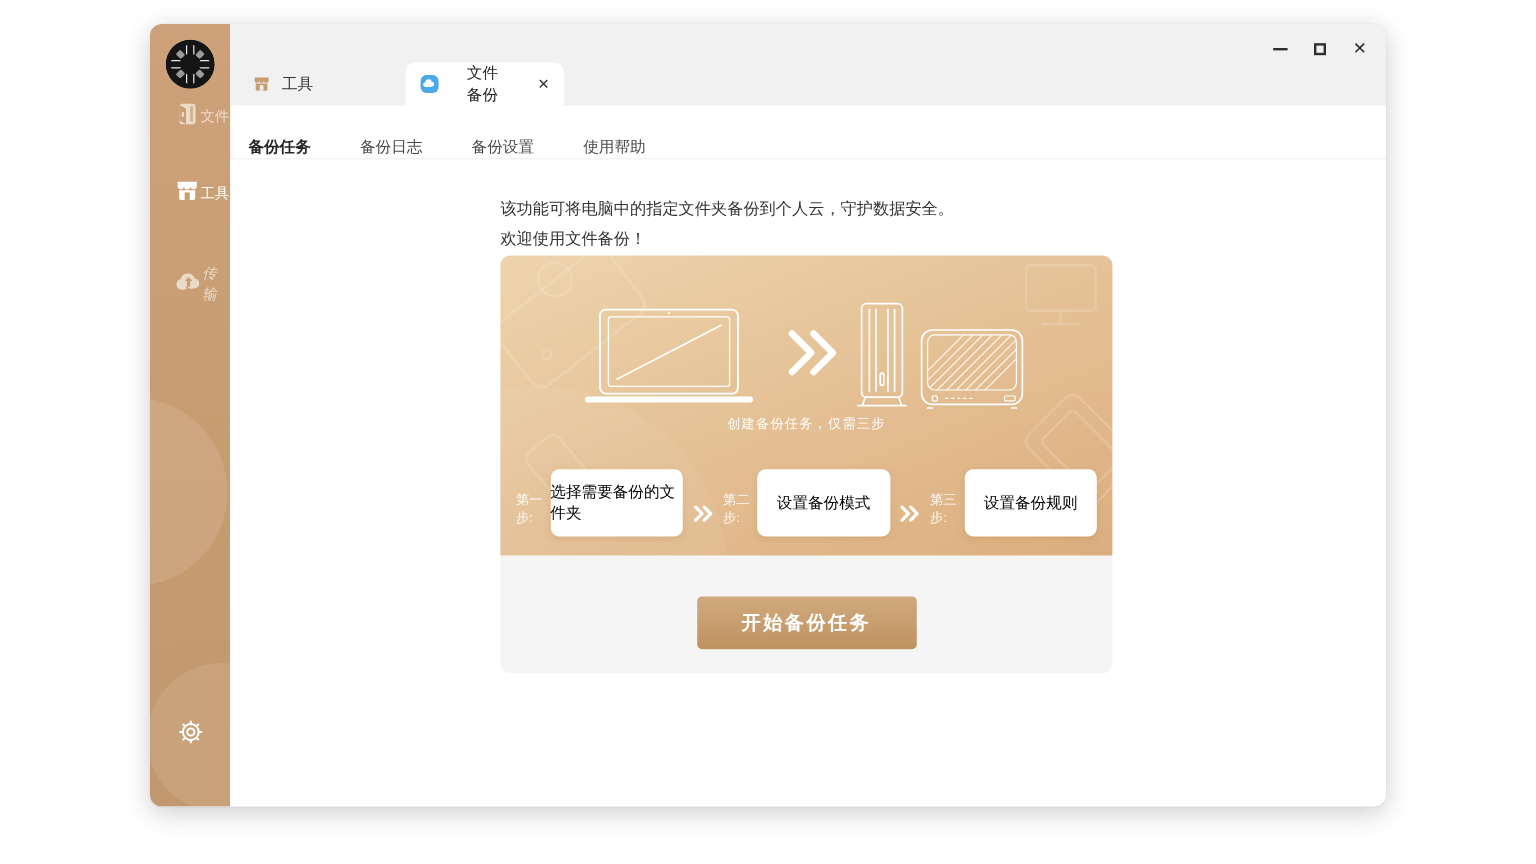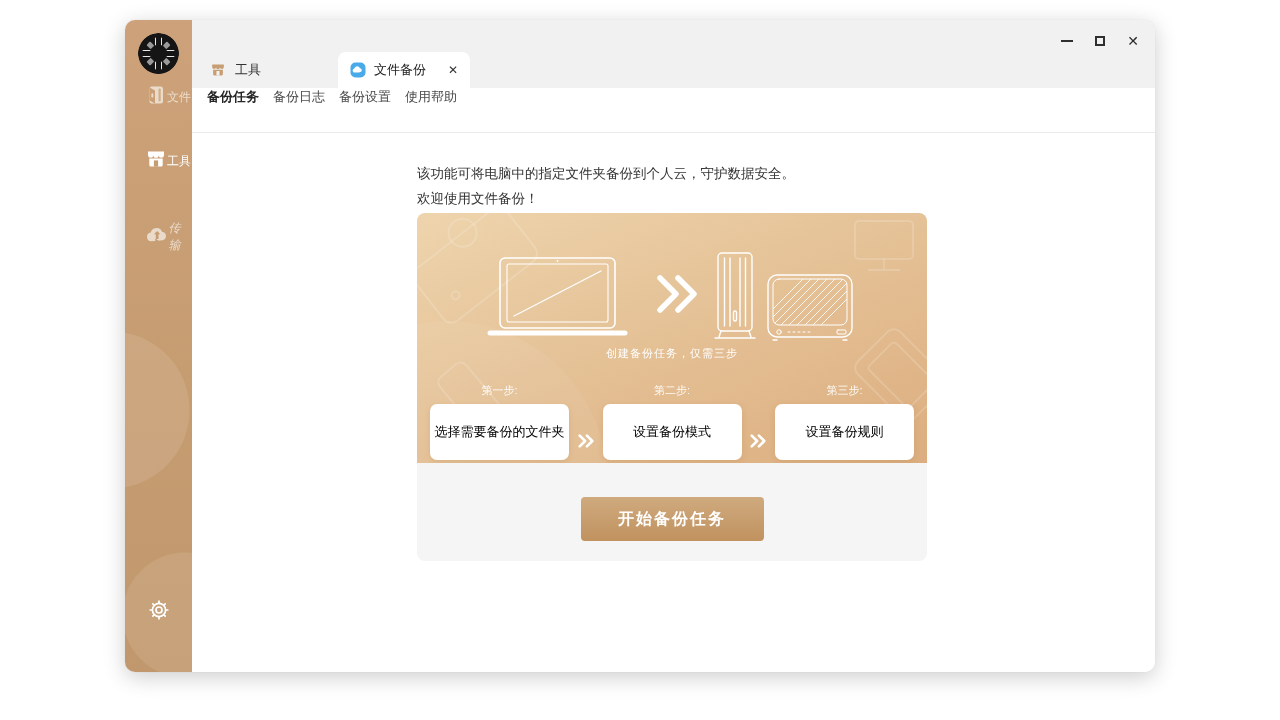--- a/index.html
+++ b/index.html
@@ -23,51 +23,51 @@
   .nav-item.muted { opacity:.62; }
   .nav-files { top:64px; } .nav-tools { top:128px; } .nav-transfer { top:196px;font-style:italic; }
   .gear-btn { position:absolute; left:0; bottom:50px; width:67px; display:flex; justify-content:center; cursor:pointer; }
 
   
   .main { flex:1; display:flex; flex-direction:column; min-width:0; }
   .titlebar { position:relative; height:68px; flex:0 0 68px; background:#f1f1f2; border-radius:0 10px 0 0; }
   .tab-inactive { position:absolute; left:18px; bottom:6px; height:24px; display:flex; align-items:center; gap:9px; cursor:pointer; }
   .tab-inactive .tab-label { font-size:13px; color:#333; }
   .tab-active { position:absolute; left:146px; bottom:0; width:132px; height:36px; background:#ffffff;
-                border-radius:8px 8px 0 0; display:flex; align-items:center; padding:0 12px; gap:8px; cursor:default; }
+                border-radius:8px 8px 0 0; display:flex; align-items:center; padding:0 12px; gap:23px; cursor:default; }
   .tab-active .tab-label { font-size:13px; color:#222; flex:1; }
   .tab-close { font-size:12px; color:#333; font-weight:bold; cursor:pointer; line-height:1; }
   .win-controls { position:absolute; right:16px; top:14px; display:flex; align-items:center; gap:22px; }
   .wc { cursor:pointer; display:flex; align-items:center; justify-content:center; height:14px; }
   .wc-min i { display:block; width:12px; height:2px; background:#2f2f2f; }
   .wc-max i { display:block; width:10px; height:10px; border:2px solid #2f2f2f; }
   .wc-close { font-size:14px; font-weight:bold; color:#2b2b2b; font-family:"DejaVu Sans",sans-serif; }
 
   .subnav { height:45px; flex:0 0 45px; background:#ffffff; border-bottom:1px solid #ebebec;
-            display:flex; align-items:flex-start; padding-left:15px; gap:14px; }
+            display:flex; align-items:flex-end; padding-left:15px; gap:41px; }
   .subnav-item { font-size:13px; color:#4a4a4a; cursor:pointer; }
   .subnav-item.active { font-weight:bold; color:#262626; }
 
   .content { position:relative; flex:1; background:#ffffff; border-radius:0 0 10px 0; }
 
   
   .welcome { position:absolute; left:225px; top:28px; }
   .welcome div { font-size:13.5px; color:#333; line-height:25px; }
 
   
   .card { position:absolute; left:225px; top:80px; width:510px; }
   .banner { position:relative; width:510px; height:250px; border-radius:8px 8px 0 0; overflow:hidden;
             background:linear-gradient(158deg,#eed4ad 0%,#e5c297 45%,#dcae7f 100%); }
   .banner svg.bg-deco { position:absolute; inset:0; }
   .banner svg.illustration { position:absolute; left:0; top:32px; }
   .banner-caption { position:absolute; left:0; top:133px; width:100%; text-align:center;
                     font-size:11px; color:#ffffff; letter-spacing:1px; }
   .steps { position:absolute; left:0; top:170px; width:100%; display:flex; justify-content:space-between;
            padding:0 13px; }
-  .step { width:139px; display:flex; flex-direction:column; align-items:center; }
+  .step { width:139px; display:flex; flex-direction:row; align-items:center; }
   .step-label { height:13px; font-size:11px; color:rgba(255,255,255,.92); }
   .step-box { margin-top:8px; width:139px; height:56px; background:#ffffff; border-radius:7px;
               display:flex; align-items:center; justify-content:center; font-size:13px; color:#000000;
               box-shadow:0 2px 6px rgba(160,110,55,.18); cursor:pointer; }
   .step-sep { align-self:flex-end; height:39px; display:flex; align-items:center; justify-content:center; flex:1; }
 
   .panel { width:510px; height:98px; background:#f5f5f6; border-radius:0 0 8px 8px;
            display:flex; justify-content:center; align-items:flex-start; padding-top:34px; }
   .start-btn { width:183px; height:44px; border:none; border-radius:4px; cursor:pointer;
                background:linear-gradient(180deg,#cfaa7e 0%,#c0925f 100%);

